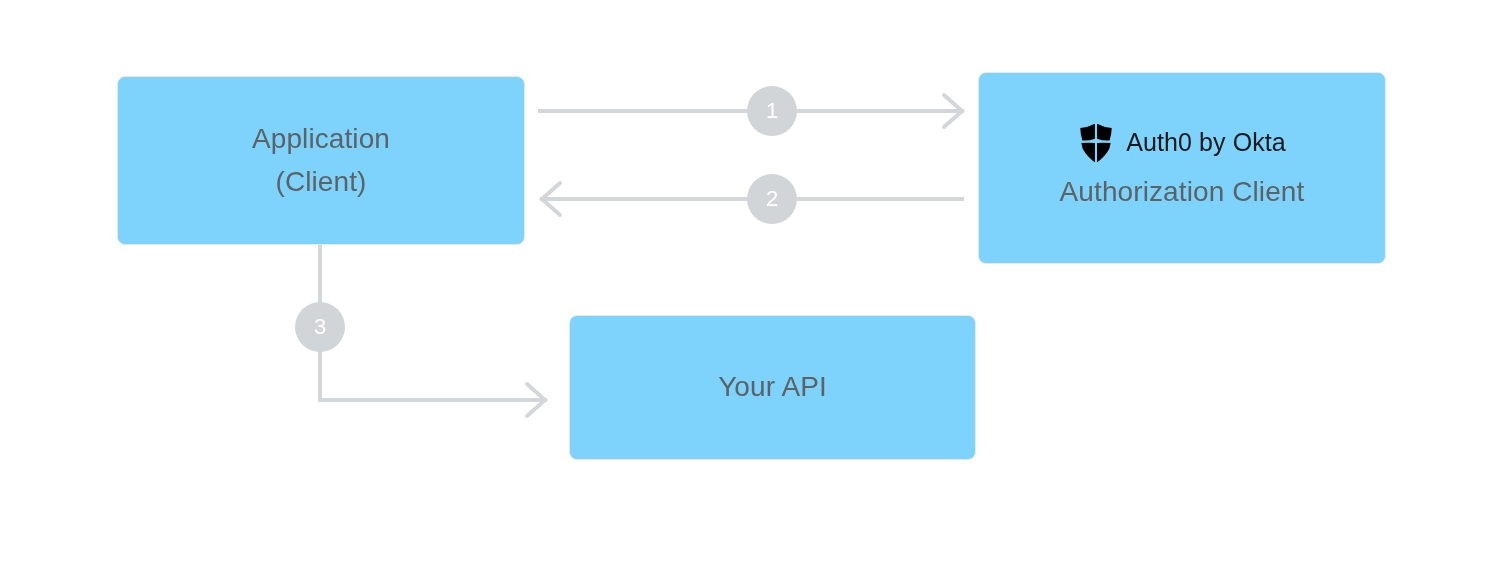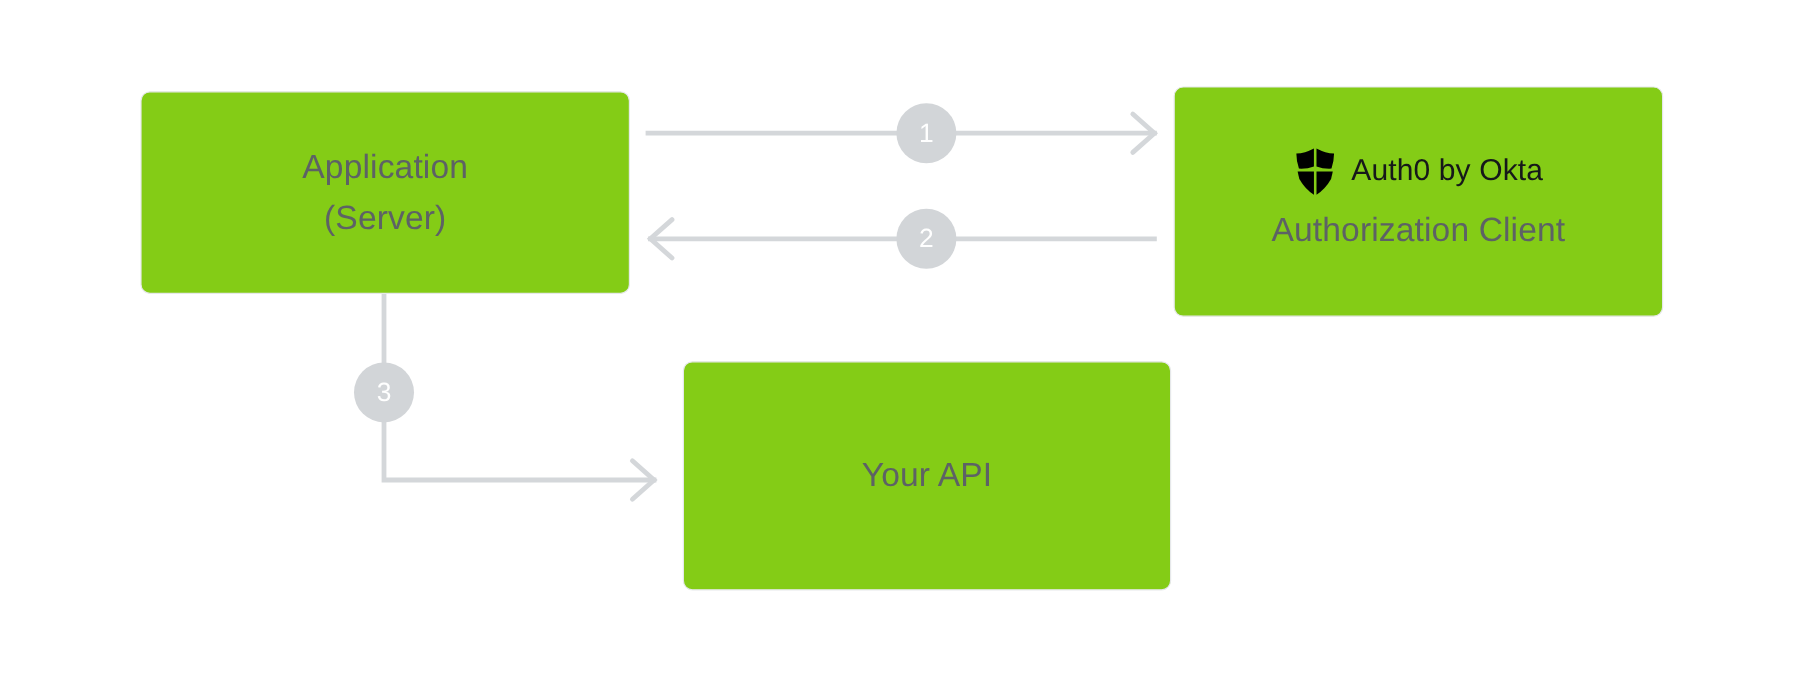--- a/index.html
+++ b/index.html
@@ -17,41 +17,41 @@
     width: 1500px;
     height: 571px;
     background: #ffffff;
     overflow: hidden;
   }
 
   
   .node {
     position: absolute;
     box-sizing: border-box;
-    background: #84cc16;
+    background: #7dd3fc;
     border: 1px solid #e6e8ea;
     border-radius: 8px;
     display: flex;
     flex-direction: column;
     align-items: center;
     justify-content: center;
     text-align: center;
   }
   .node-line {
     color: #5d6265;
     font-size: 28px;
     font-weight: 400;
     line-height: 1.52;
     letter-spacing: 0.1px;
     white-space: nowrap;
   }
 
   #node-application { left: 117px; top: 76px;  width: 408px; height: 169px; }
   #node-auth0       { left: 978px; top: 72px;  width: 408px; height: 192px; }
-  #node-api         { left: 569px; top: 301px; width: 407px; height: 191px; }
+  #node-api         { left: 569px; top: 315px; width: 407px; height: 145px; }
 
   
   .brand-lockup {
     display: flex;
     flex-direction: row;
     align-items: center;
     justify-content: center;
     gap: 12px;
     margin-bottom: 8px;
   }
@@ -112,21 +112,21 @@
       <path d="M 962 199 L 542 199"></path>
       <polyline points="560,183 542,199 560,215" stroke-linecap="round"></polyline>
 
       <path d="M 320 245 L 320 400 L 545 400"></path>
       <polyline points="527,384 545,400 527,416" stroke-linecap="round"></polyline>
     </g>
   </svg>
 
   <div class="node" id="node-application">
     <div class="node-line">Application</div>
-    <div class="node-line">(Server)</div>
+    <div class="node-line">(Client)</div>
   </div>
 
   <div class="node" id="node-auth0">
     <div class="brand-lockup">
       <svg class="brand-mark" viewBox="0 0 100 112" xmlns="http://www.w3.org/2000/svg" aria-hidden="true">
 
         <path fill="#000000" d="M47 2 L47 44 Q31 50 12 49 Q6 31 6 14 Q26 13 47 2 Z"></path>
         <path fill="#000000" d="M53 2 L53 44 Q69 50 88 49 Q94 31 94 14 Q74 13 53 2 Z"></path>
         <path fill="#000000" d="M47 56 L47 110 Q26 96 13 73 Q11 66 9 56 Q30 55 47 56 Z"></path>
         <path fill="#000000" d="M53 56 L53 110 Q74 96 87 73 Q89 66 91 56 Q70 55 53 56 Z"></path>

